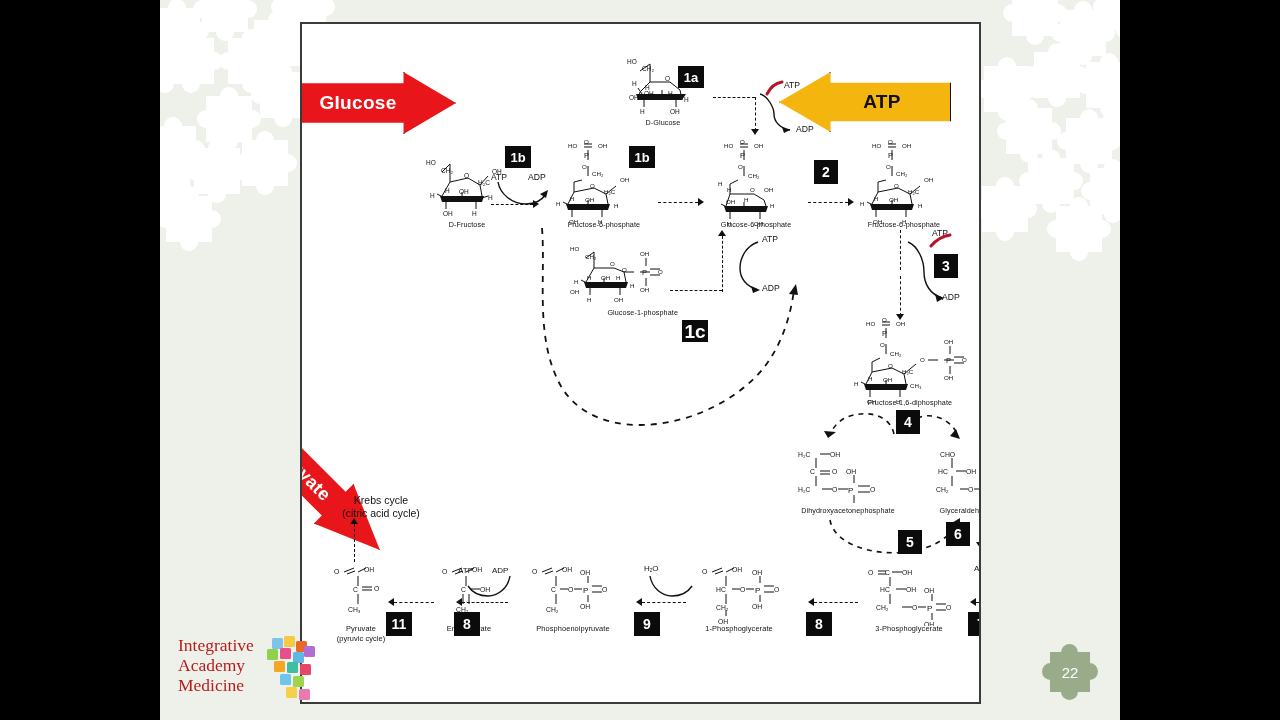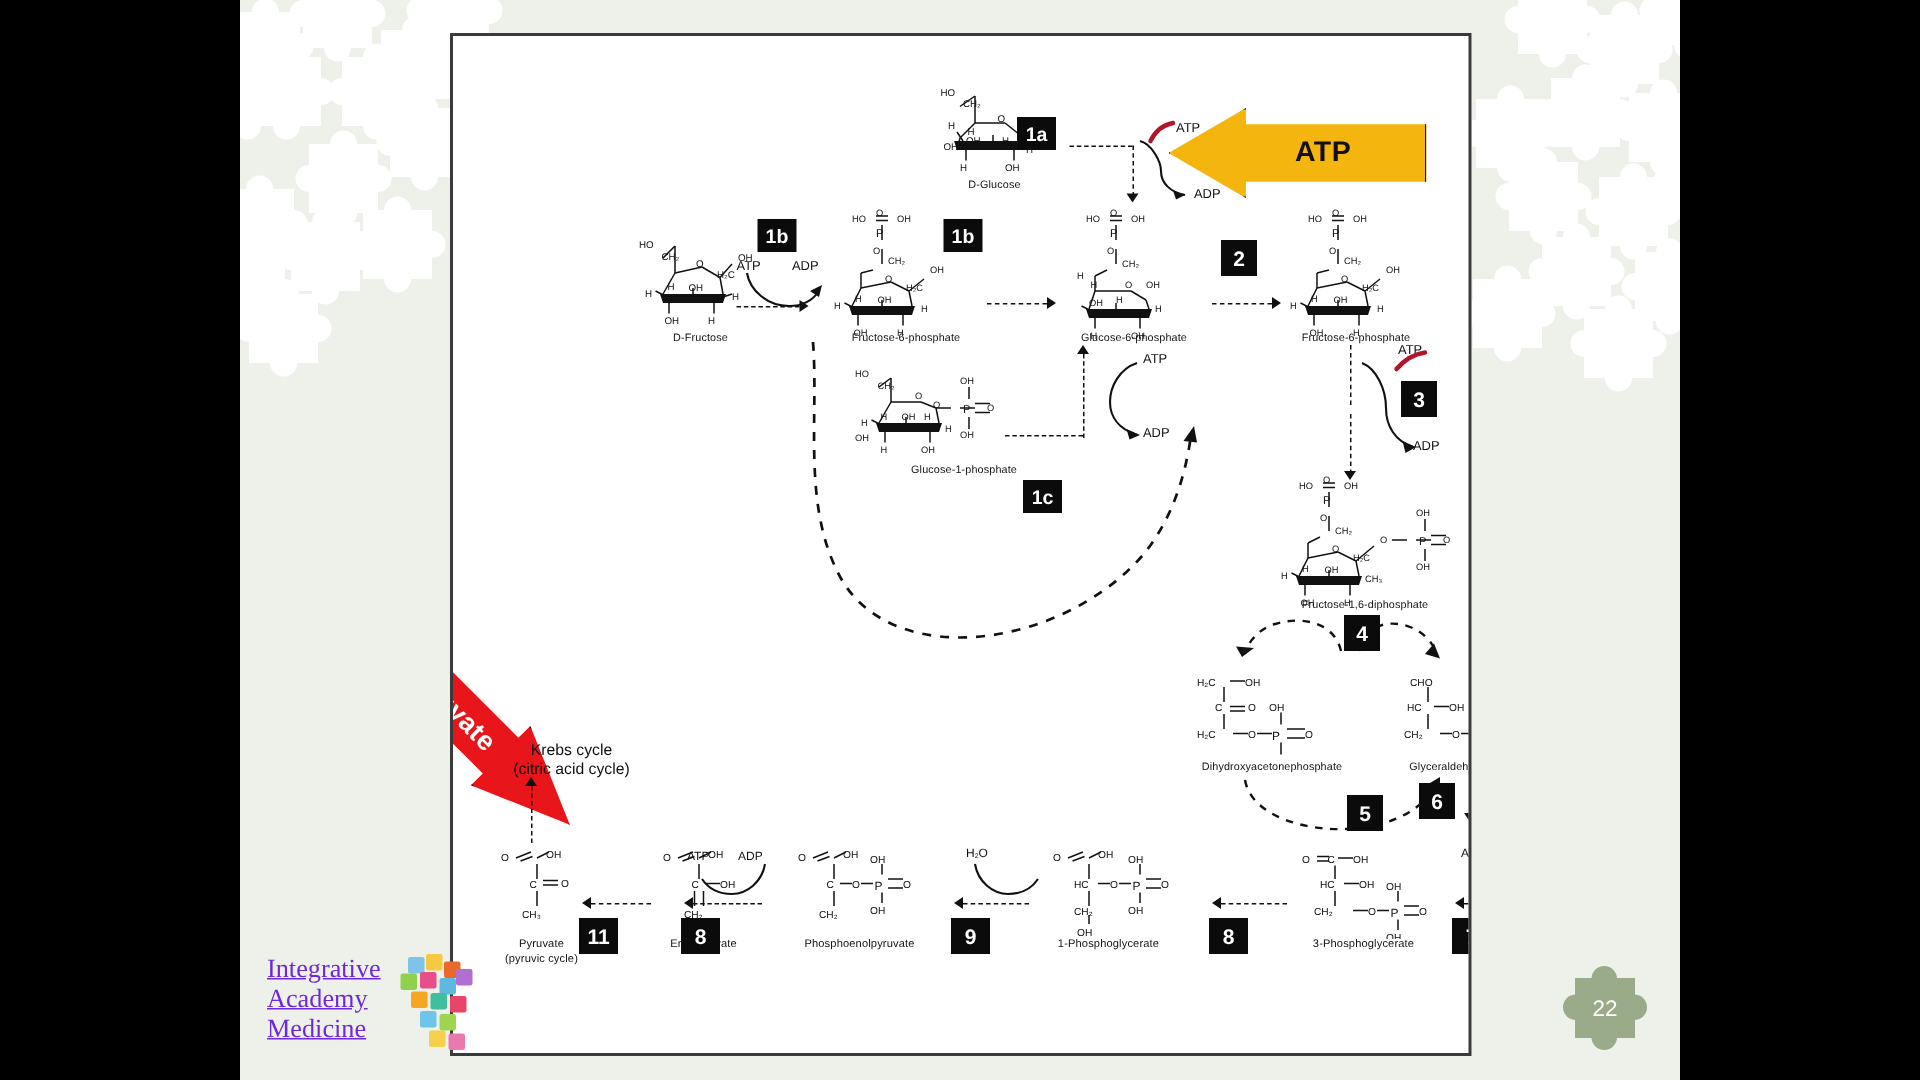--- a/index.html
+++ b/index.html
@@ -50,21 +50,21 @@
   
   .bigarrow{position:absolute;display:flex;align-items:center;justify-content:center;
             font-weight:bold;color:#fff;letter-spacing:.3px;}
 
   
   #glyco{position:absolute;font-size:38px;color:#111;font-family:"Liberation Sans",sans-serif;}
 
   
   #logo{position:absolute;left:18px;bottom:14px;width:140px;height:72px;}
   #logo .ltxt{position:absolute;left:0;top:2px;font-family:"Liberation Serif",serif;
-              font-size:17.5px;color:#6d28d9;line-height:1.13;text-decoration:underline;}
+              font-size:17.5px;color:#b91c1c;line-height:1.13;}
   #logo .pzcluster{position:absolute;left:88px;top:2px;width:52px;height:66px;}
   #logo .mini{position:absolute;width:11px;height:11px;border-radius:1.5px;}
 
   
   #pageno{position:absolute;right:22px;bottom:20px;width:56px;height:56px;}
   #pageno .body{position:absolute;left:8px;top:8px;width:40px;height:40px;background:#9aab8a;}
   #pageno .nub{position:absolute;background:#9aab8a;border-radius:50%;width:17px;height:17px;}
   #pageno .nub.t{top:0px;left:19px;} #pageno .nub.b{bottom:0px;left:19px;}
   #pageno .nub.l{left:0px;top:19px;} #pageno .nub.r{right:0px;top:19px;}
   #pageno .num{position:absolute;left:0;top:0;width:56px;height:56px;display:flex;
@@ -224,20 +224,25 @@
       </div>
     <div class="pz" style="left:896px;top:206px;">
         <i class="t"></i>
         <i class="b"></i>
         <i class="l"></i>
         <i class="r"></i>
       </div>
 
     <div id="panel">
 
+      <div class="bigarrow" style="left:-10px;top:48px;width:162px;height:60px;font-size:19px;
+                  background:#e8161a;border:1.5px solid #111;
+                  clip-path:polygon(0 18%,68% 18%,68% 0,100% 50%,68% 100%,68% 82%,0 82%);">
+        <span style="margin-right:32px;">Glucose</span>
+      </div>
 
       <div class="bigarrow" style="left:477px;top:48px;width:170px;height:58px;font-size:19px;color:#111;
                   background:#f5b50f;border:1.5px solid #111;
                   clip-path:polygon(0 50%,30% 0,30% 18%,100% 18%,100% 82%,30% 82%,30% 100%);">
         <span style="margin-left:34px;">ATP</span>
       </div>
 
       <div class="bigarrow" style="left:-86px;top:430px;width:190px;height:54px;font-size:18px;
                   background:#e8161a;border:1.5px solid #111;
                   transform:rotate(45deg);transform-origin:50% 50%;
@@ -268,21 +273,21 @@
         <text x="27" y="36" font-size="6.5" font-family="Liberation Sans" fill="#111">H</text>
         <text x="11" y="46" font-size="6.5" font-family="Liberation Sans" fill="#111">OH</text>
         <text x="26" y="42" font-size="6.5" font-family="Liberation Sans" fill="#111">OH</text>
         <text x="50" y="42" font-size="6.5" font-family="Liberation Sans" fill="#111">H</text>
         <text x="66" y="48" font-size="6.5" font-family="Liberation Sans" fill="#111">H</text>
         <text x="22" y="60" font-size="6.5" font-family="Liberation Sans" fill="#111">H</text>
         <text x="52" y="60" font-size="6.5" font-family="Liberation Sans" fill="#111">OH</text>
       </svg>
       <div class="lbl cname" style="left:296px;top:94px;width:130px;">D-Glucose</div>
 
-      <div class="stepbox" style="left:376px;top:54px;width:26px;height:22px;font-size:13px;">1a</div>
+      <div class="stepbox" style="left:376px;top:42px;width:26px;height:22px;font-size:13px;">1a</div>
 
       <div class="dash" style="left:411px;top:73px;width:42px;"></div>
       <div class="dashv" style="left:453px;top:73px;height:34px;"></div>
       <div class="arrowD" style="left:449px;top:105px;"></div>
       <svg style="position:absolute;left:452px;top:60px;" width="56" height="56">
         <path d="M6,10 C14,12 20,24 20,30 C20,38 26,44 36,46" stroke="#111" stroke-width="1.4" fill="none"></path>
         <polygon points="36,46 28,43 30,49" fill="#111"></polygon>
       </svg>
       <div class="lbl cofac" style="left:482px;top:56px;">ATP</div>
       <div class="lbl cofac" style="left:494px;top:100px;">ADP</div>
@@ -481,21 +486,21 @@
         <text x="14" y="42" font-size="6.2" font-family="Liberation Sans" fill="#111">H</text>
         <text x="41" y="38" font-size="6.2" font-family="Liberation Sans" fill="#111">OH</text>
         <text x="10" y="52" font-size="6.2" font-family="Liberation Sans" fill="#111">OH</text>
         <text x="56" y="38" font-size="6.2" font-family="Liberation Sans" fill="#111">H</text>
         <text x="70" y="46" font-size="6.2" font-family="Liberation Sans" fill="#111">H</text>
         <text x="27" y="60" font-size="6.2" font-family="Liberation Sans" fill="#111">H</text>
         <text x="54" y="60" font-size="6.2" font-family="Liberation Sans" fill="#111">OH</text>
       </svg>
       <div class="lbl cname" style="left:252px;top:284px;width:124px;text-align:right;">Glucose-1-phosphate</div>
 
-      <div class="stepbox" style="left:380px;top:296px;width:26px;height:22px;font-size:13px;">1c</div>
+      <div class="stepbox" style="left:380px;top:296px;width:26px;height:22px;font-size:19px;">1c</div>
 
       <div class="dash" style="left:368px;top:266px;width:52px;"></div>
       <div class="dashv" style="left:420px;top:212px;height:56px;"></div>
       <div class="arrowU" style="left:416px;top:206px;"></div>
       <svg style="position:absolute;left:424px;top:212px;" width="60" height="64">
         <path d="M32,6 C20,10 14,22 14,32 C14,42 20,50 32,54" stroke="#111" stroke-width="1.4" fill="none"></path>
         <polygon points="34,54 25,50 27,57" fill="#111"></polygon>
       </svg>
       <div class="lbl cofac" style="left:460px;top:210px;">ATP</div>
       <div class="lbl cofac" style="left:460px;top:259px;">ADP</div>

